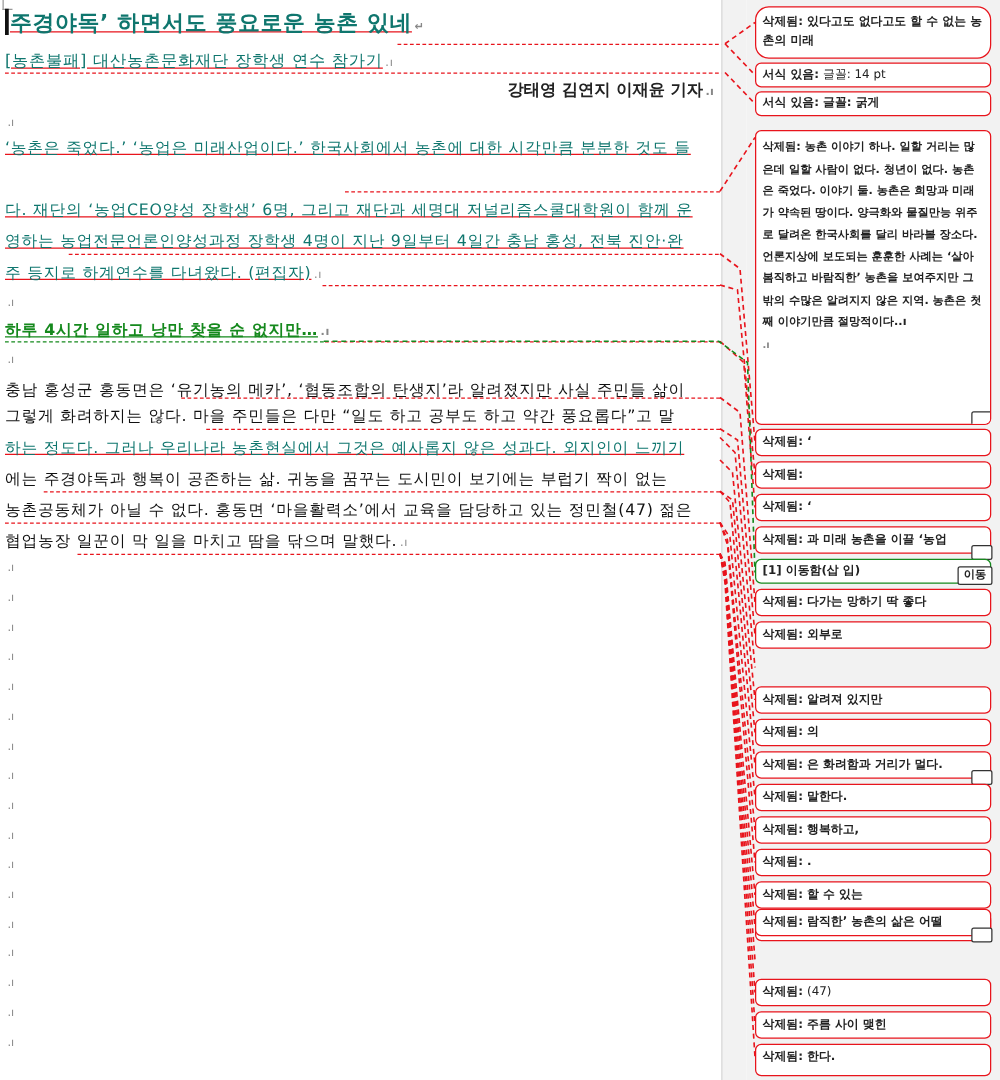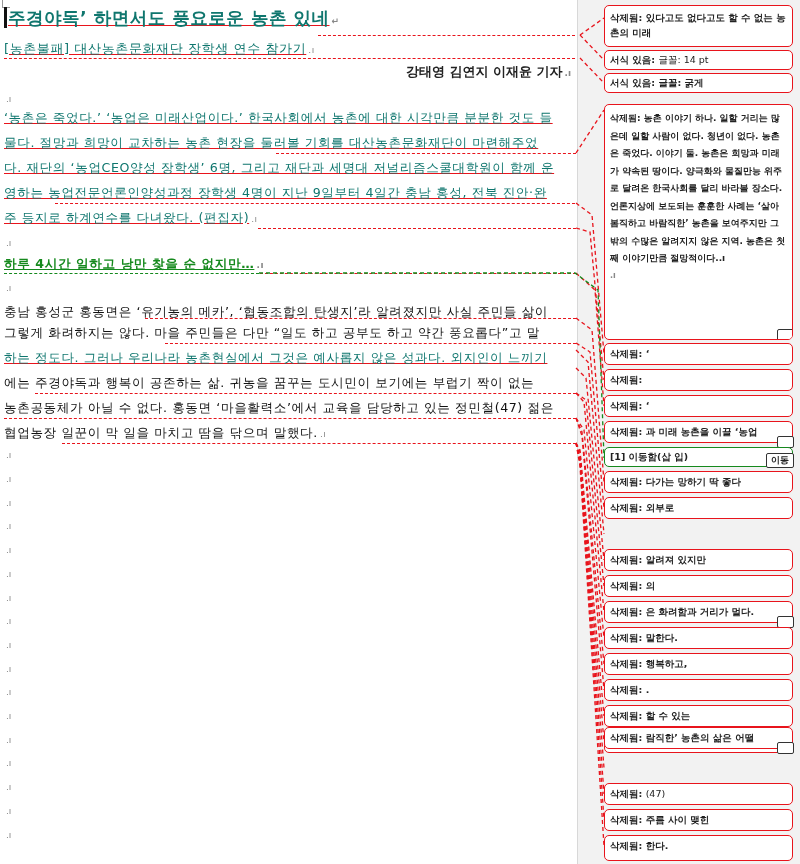--- a/index.html
+++ b/index.html
@@ -55,21 +55,20 @@
   <div class="line subtitle" style="top:40px;">
     <span class="ins">[농촌불패] 대산농촌문화재단 장학생 연수 참가기</span><span class="pmark">.ı</span>
   </div>
   <div class="dash" style="left:4px; top:58px; width:576px;"></div>
 
   <div class="byline"><span>강태영 김연지 이재윤 기자</span><span class="pmark">.ı</span></div>
 
   <div class="empty-para" style="top:94px;">.ı</div>
 
   <div class="line ins" style="top:110px;">‘농촌은 죽었다.’ ‘농업은 미래산업이다.’ 한국사회에서 농촌에 대한 시각만큼 분분한 것도 들</div>
-  <div class="line ins" style="top:135px;">물다. 절망과 희망이 교차하는 농촌 현장을 둘러볼 기회를 대산농촌문화재단이 마련해주었</div>
   <div class="dash" style="left:276px; top:153px; width:300px;"></div>
   <div class="line ins" style="top:160px;">다. 재단의 ‘농업CEO양성 장학생’ 6명, 그리고 재단과 세명대 저널리즘스쿨대학원이 함께 운</div>
   <div class="line" style="top:185px;">
     <span class="ins">영하는 농업전문언론인양성과정 장학생 4명이 지난 9일부터 4일간 충남 홍성, 전북 진안·완</span>
   </div>
   <div class="dash" style="left:55px; top:203px; width:520px;"></div>
   <div class="line" style="top:210px;">
     <span class="ins">주 등지로 하계연수를 다녀왔다. (편집자)</span><span class="pmark">.ı</span>
   </div>
   <div class="dash" style="left:258px; top:228px; width:318px;"></div>
@@ -113,21 +112,21 @@
   <div class="empty-para" style="top:735px;">.ı</div>
   <div class="empty-para" style="top:758px;">.ı</div>
   <div class="empty-para" style="top:782px;">.ı</div>
   <div class="empty-para" style="top:806px;">.ı</div>
   <div class="empty-para" style="top:830px;">.ı</div>
 </div>
 
 <div class="gutter"></div>
 
 <div class="markup-pane">
-  <div class="balloon" style="top:5px; height:42px;"><span class="lbl">삭제됨:</span> <span class="txt">있다고도 없다고도 할 수 없는 농촌의 미래</span></div>
+  <div class="balloon" style="top:5px; height:42px;border-radius:11px;"><span class="lbl">삭제됨:</span> <span class="txt">있다고도 없다고도 할 수 없는 농촌의 미래</span></div>
   <div class="balloon" style="top:50px; height:20px; padding-top:2px;"><span class="lbl">서식 있음:</span> <span class="txt" style="font-weight:normal;text-align:center;">글꼴: 14 pt</span></div>
   <div class="balloon" style="top:73px; height:20px; padding-top:2px;"><span class="lbl">서식 있음:</span> <span class="txt">글꼴: 굵게</span></div>
 
   <div class="balloon" style="top:104px; height:236px; font-weight:bold; line-height:1.95; font-size:9px;">
     <span class="lbl">삭제됨:</span> <span class="txt">농촌 이야기 하나. 일할 거리는 많은데 일할 사람이 없다. 청년이 없다. 농촌은 죽었다. 이야기 둘. 농촌은 희망과 미래가 약속된 땅이다. 양극화와 물질만능 위주로 달려온 한국사회를 달리 바라볼 장소다. 언론지상에 보도되는 훈훈한 사례는 ‘살아봄직하고 바람직한’ 농촌을 보여주지만 그밖의 수많은 알려지지 않은 지역. 농촌은 첫째 이야기만큼 절망적이다..ı</span>
     <div style="color:#888; font-size:8px;">.ı</div>
     <div class="more-btn"></div>
   </div>
 
   <div class="balloon" style="top:343px; height:22px; padding-top:3px;"><span class="lbl">삭제됨:</span> <span class="txt">‘</span></div>

